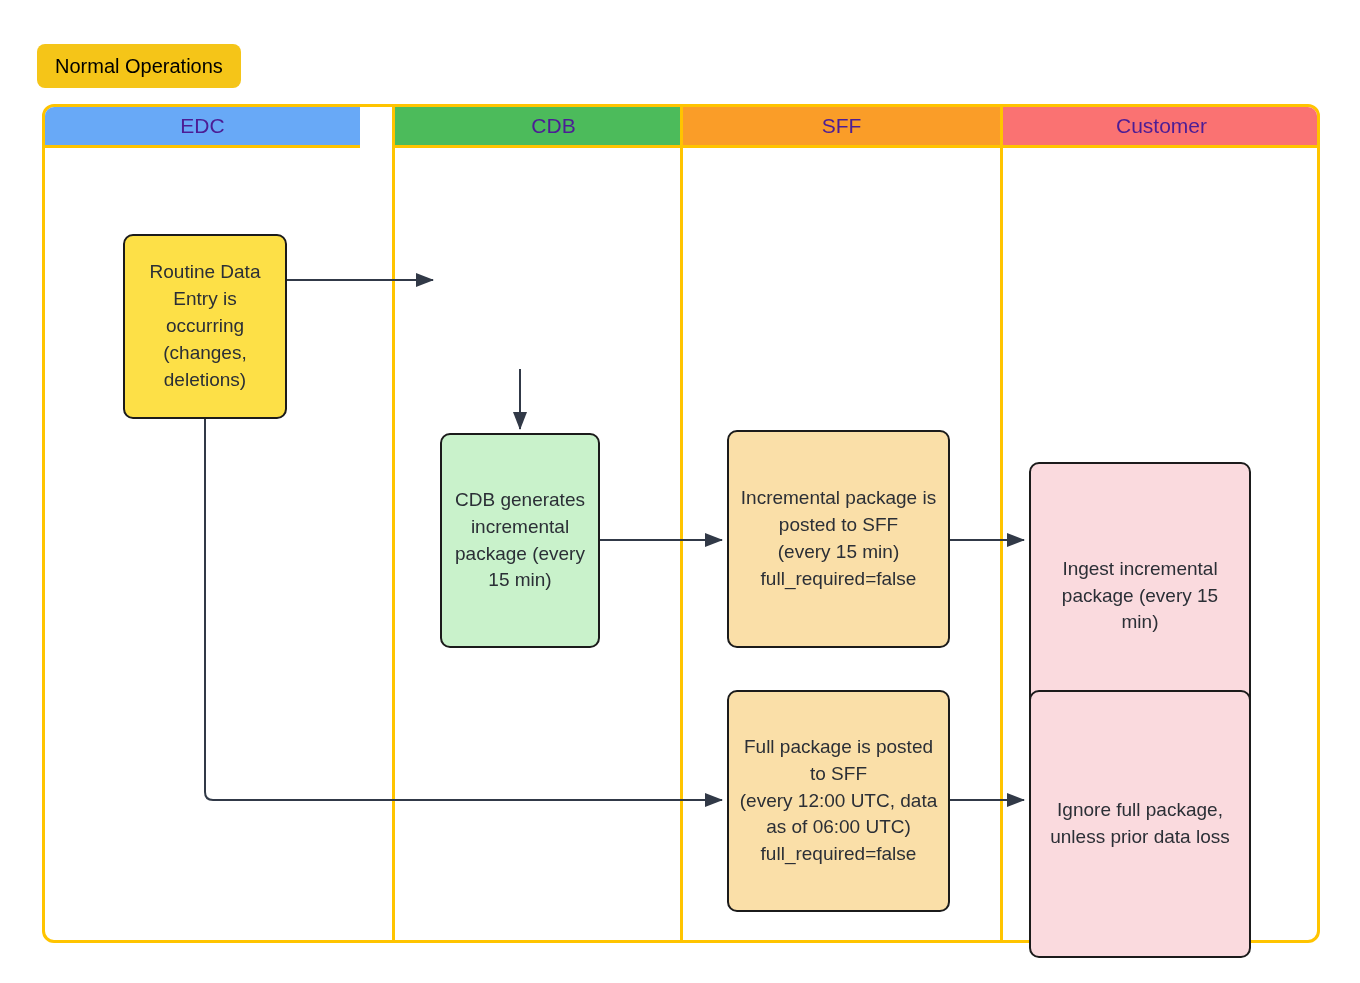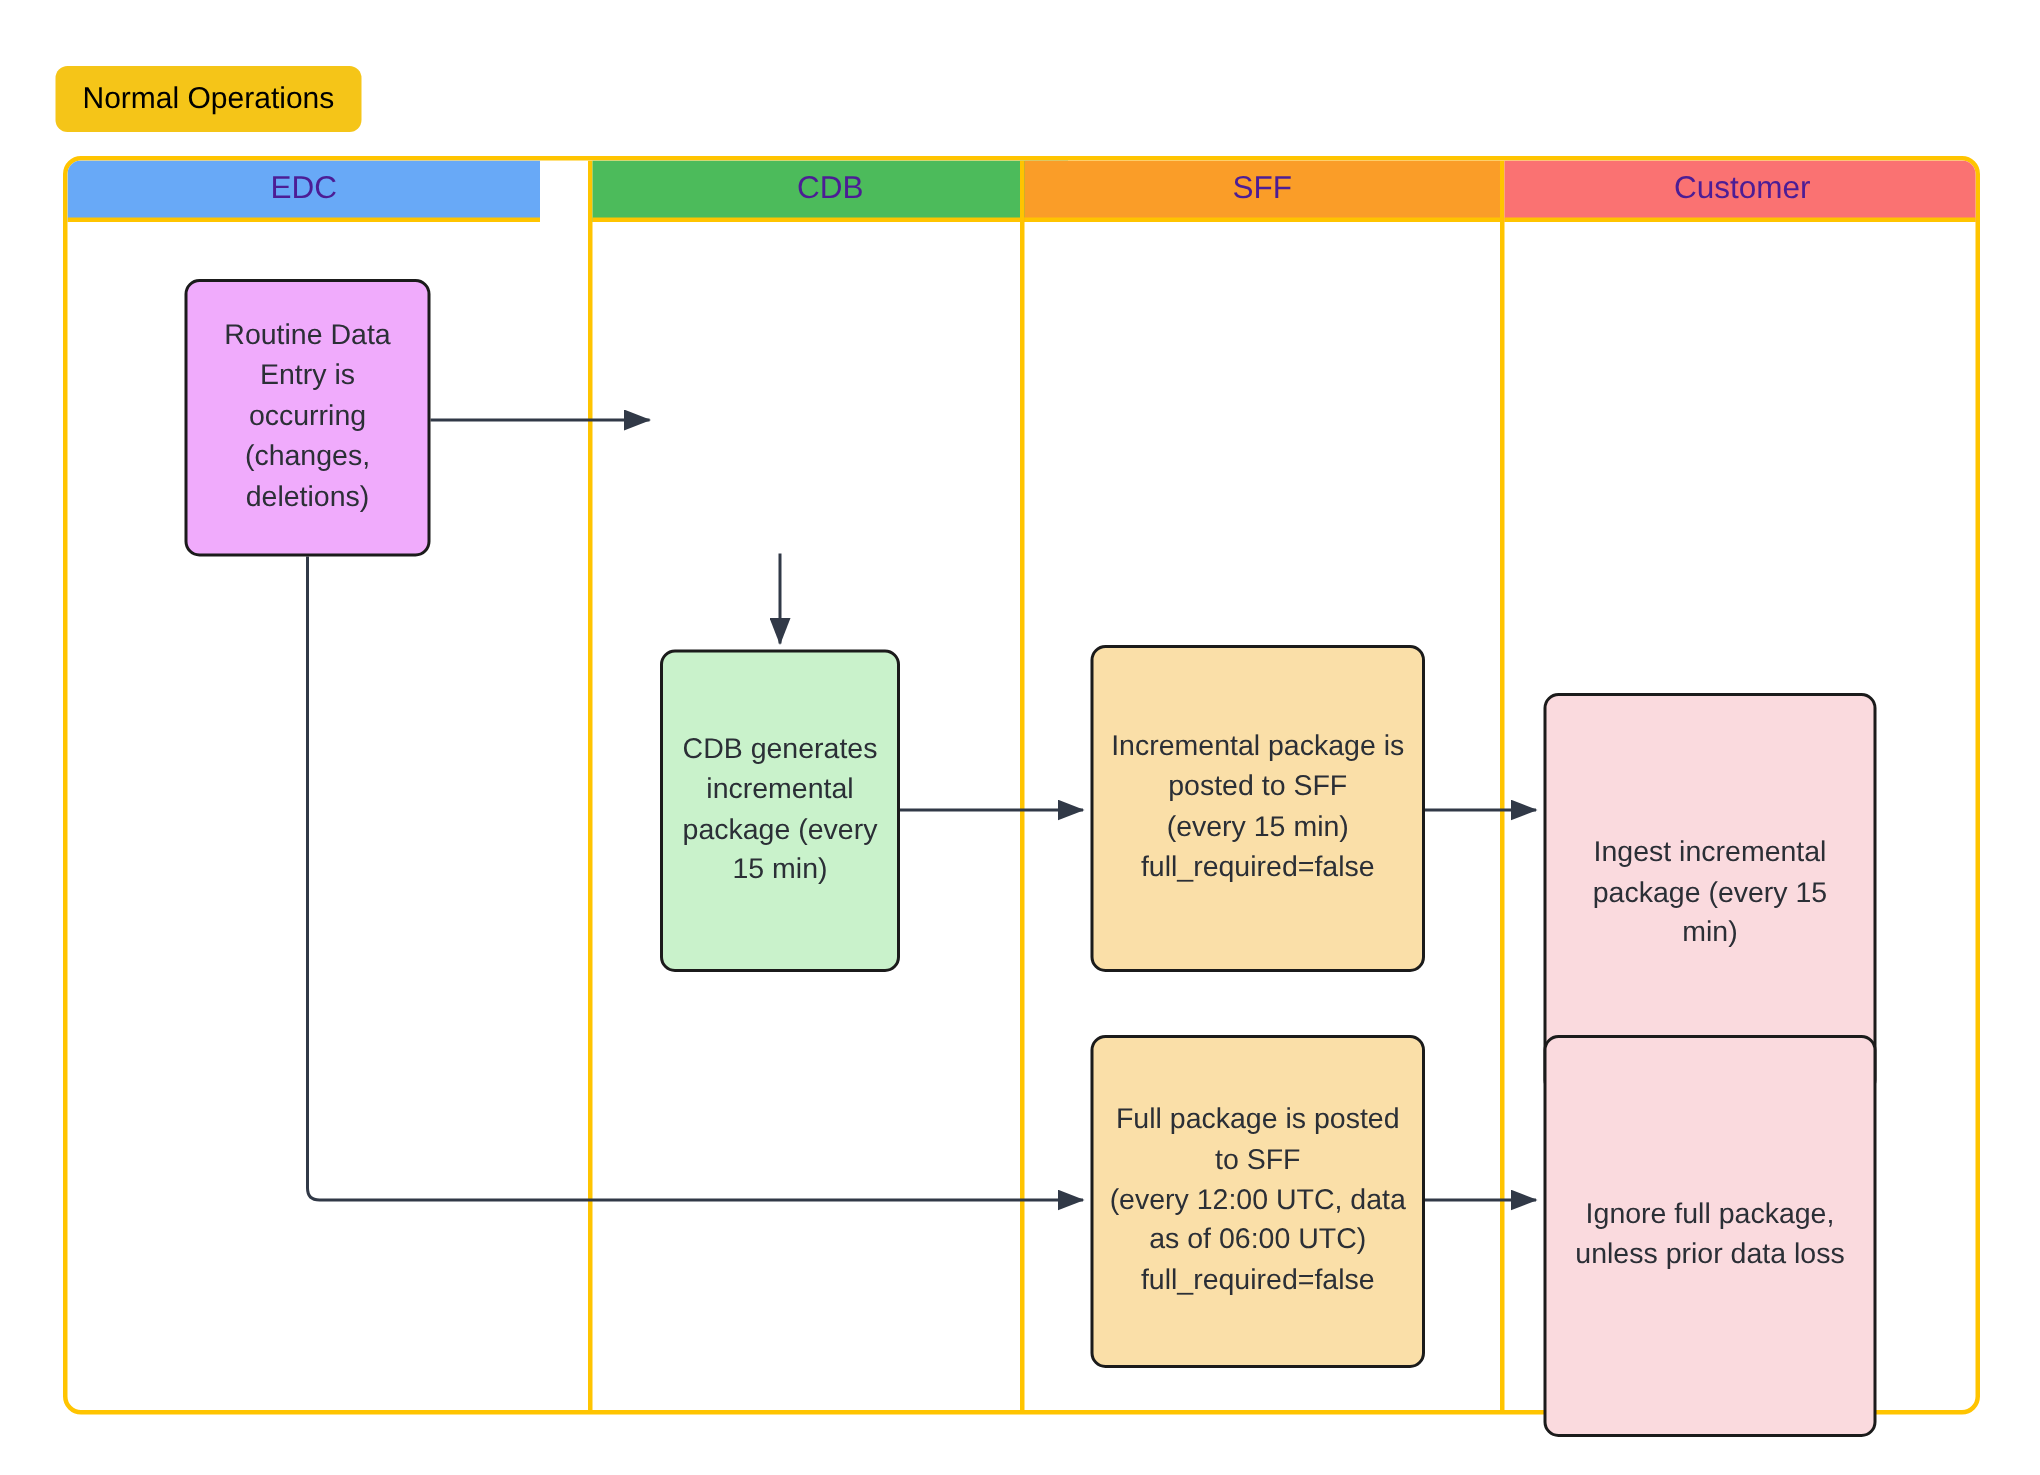--- a/index.html
+++ b/index.html
@@ -88,21 +88,21 @@
     align-items: center;
     justify-content: center;
     text-align: center;
     color: #2b2f36;
     font-size: 19px;
     line-height: 1.42;
     padding: 6px 10px;
     white-space: pre-line;
     z-index: 4;
   }
-  .node.blue  { background: #f0abfc; }
+  .node.blue  { background: #fde047; margin-top: 48px; }
   .node.green { background: #c9f2cb; }
   .node.orange{ background: #fadfa8; }
   .node.pink  { background: #fadade; }
 
   #edges {
     position: absolute;
     left: 0;
     top: 0;
     width: 1360px;
     height: 983px;

